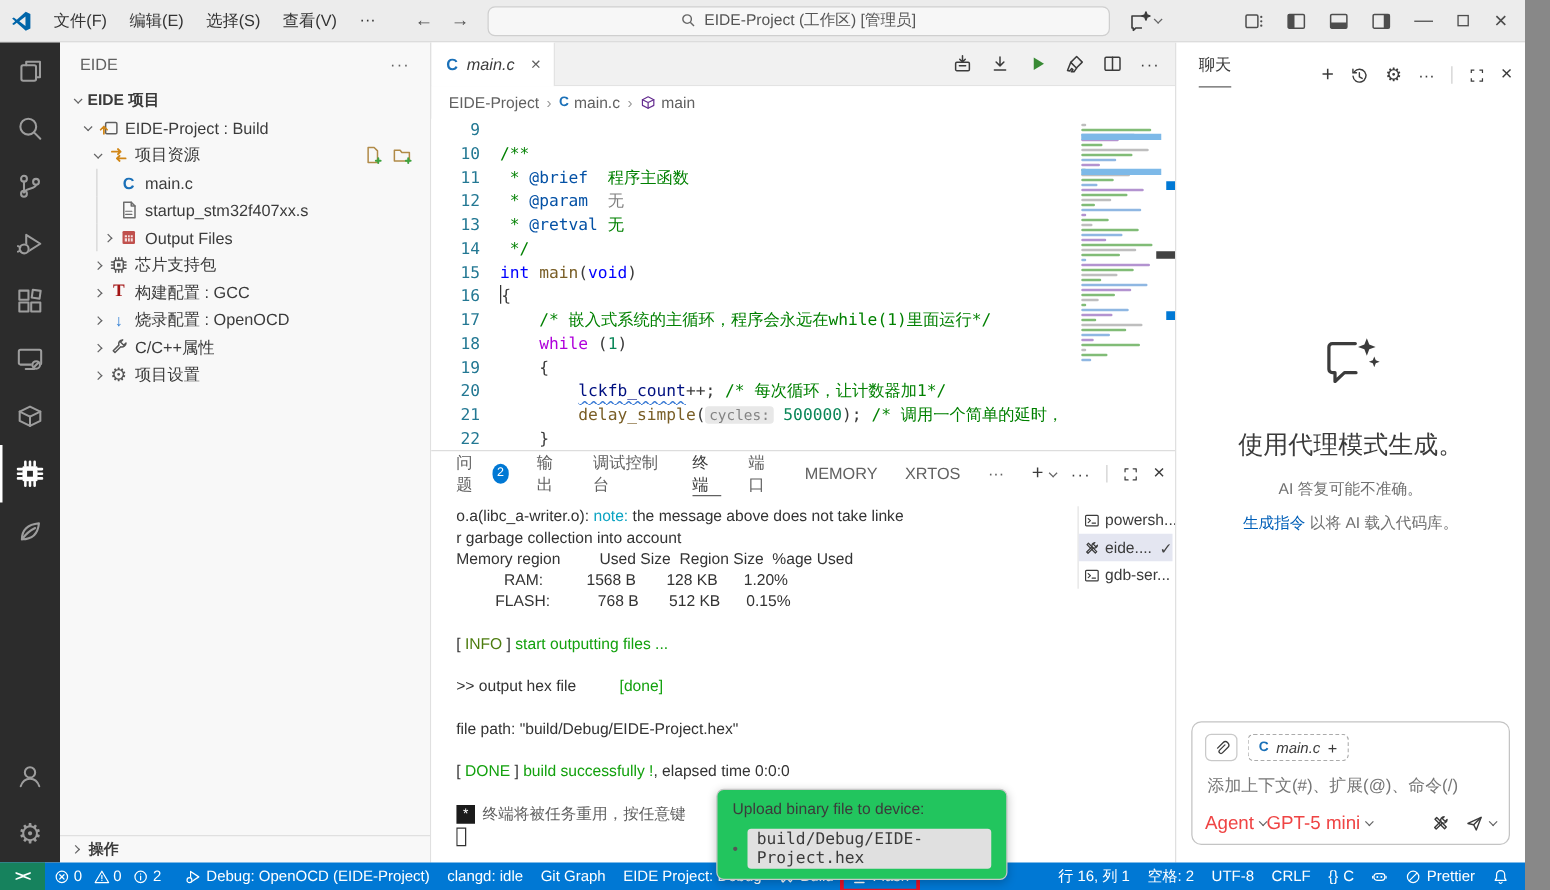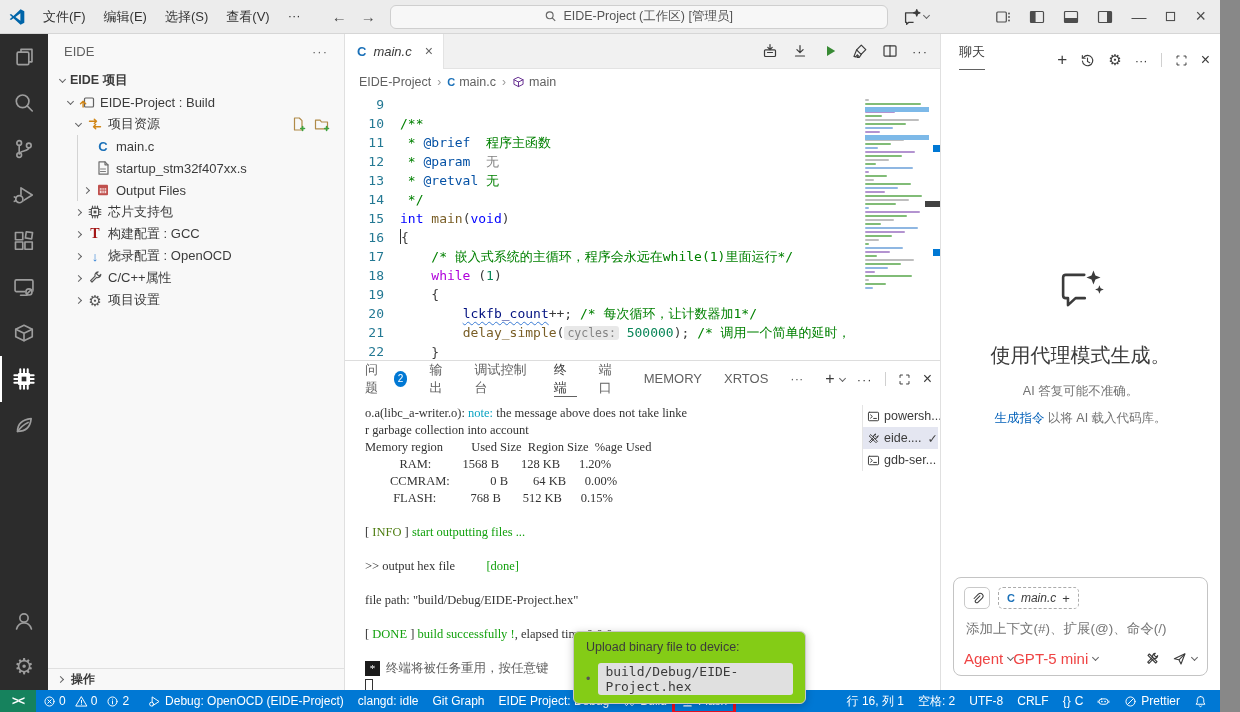--- a/index.html
+++ b/index.html
@@ -76,21 +76,21 @@
   .deco{position:absolute;}
 
   
   .panel{height:330px;border-top:1px solid #ddd;background:#fff;position:relative;}
   .ptabs{height:36px;display:flex;align-items:center;padding:0 8px 0 20px;color:#616161;}
   .ptab{display:flex;align-items:center;gap:6px;margin-right:22px;height:35px;border-bottom:1px solid transparent;}
   .ptab.active{color:#3b3b3b;border-bottom-color:#616161;}
   .pbadge{background:#0078d4;color:#fff;border-radius:50%;width:16px;height:16px;font-size:10px;display:flex;align-items:center;justify-content:center;}
   .ptools{margin-left:auto;display:flex;align-items:center;gap:12px;color:#3b3b3b;}
   .psep{width:1px;height:14px;background:#d0d0d0;}
-  .term{position:absolute;left:20px;top:44px;right:80px;bottom:0;font-family:Liberation Serif, serif;
+  .term{position:absolute;left:20px;top:44px;right:80px;bottom:0;font-family:Liberation Sans, sans-serif;
     font-size:12.5px;line-height:17px;color:#333;overflow:hidden;}
   .tl{white-space:pre;}
   .tt-note{color:#0aa3c2;} .tt-info{color:#4d7c0f;text-align:right;} .tt-ok{color:#13a10e;}
   .reuse{display:flex;align-items:flex-start;gap:6px;margin-top:17px;color:#5f5f5f;}
   .star{background:#1b1b1b;color:#fff;width:15px;height:15px;display:flex;align-items:center;justify-content:center;font-size:11px;margin-top:1px;}
   .blockcursor{width:8px;height:15px;border:1px solid #333;margin-top:2px;}
   .termlist{position:absolute;right:2px;top:44px;width:76px;font-size:12.5px;color:#3b3b3b;border-left:1px solid #e4e4e4;}
   .tli{height:22px;display:flex;align-items:center;gap:4px;padding:0 4px;white-space:nowrap;}
   .tli.sel{background:#e4e6f1;}
   .tli .chk{color:#424242;margin-left:2px;}
@@ -117,21 +117,21 @@
   
   .statusbar{position:absolute;left:0;right:0;bottom:0;height:22px;background:#0078d4;color:#fff;
     display:flex;align-items:center;font-size:12px;z-index:20;}
   .sb-remote{background:#16825d;height:22px;width:36px;display:flex;align-items:center;justify-content:center;font-weight:700;letter-spacing:-1px;}
   .sbi{display:flex;align-items:center;gap:4px;padding:0 7px;height:22px;white-space:nowrap;}
   .sbi .pp{display:flex;align-items:center;gap:3px;margin-right:5px;}
   .sb-rightgrp{margin-left:auto;display:flex;align-items:center;padding-right:6px;}
   .hl-red{outline:3px solid #e81123;outline-offset:-1px;}
 
   
-  .tooltip{position:absolute;left:573px;top:631px;width:233px;background:#84cc16;border:1px solid #c8c8c8;
+  .tooltip{position:absolute;left:573px;top:631px;width:233px;background:#22c55e;border:1px solid #c8c8c8;
     border-radius:6px;box-shadow:0 2px 8px rgba(0,0,0,.22);z-index:30;padding:8px 12px;color:#3b3b3b;font-size:12.5px;}
   .tt-row{display:flex;align-items:center;gap:8px;margin-top:9px;color:#555;}
   .tt-chip{background:#e0e0e0;border-radius:3px;padding:1px 7px;font-family:"DejaVu Sans Mono",monospace;font-size:13px;color:#3b3b3b;}
 </style>
 </head>
 <body>
 
 <div class="window">
 
   <div class="titlebar">
@@ -635,21 +635,20 @@
                 </svg>
               </div>
               <div><span style="font-size:16px">×</span></div>
             </div>
           </div>
         <div class="term" id="term">
             <div class="tl"><span>o.a(libc_a-writer.o): </span><span class="tt-note">note:</span><span> the message above does not take linke</span></div>
             <div class="tl"><span>r garbage collection into account</span></div>
             <div class="tl"><span>Memory region         Used Size  Region Size  %age Used</span></div>
             <div class="tl"><span>           RAM:          1568 B       128 KB      1.20%</span></div>
-            <div class="tl"><span>        CCMRAM:             0 B        64 KB      0.00%</span></div>
             <div class="tl"><span>         FLASH:           768 B       512 KB      0.15%</span></div>
             <div class="tl">&nbsp;</div>
             <div class="tl"><span>[ </span><span class="tt-info">INFO</span><span> ] </span><span class="tt-ok">start outputting files ...</span></div>
             <div class="tl">&nbsp;</div>
             <div class="tl"><span>&gt;&gt; output hex file          </span><span class="tt-ok">[done]</span></div>
             <div class="tl">&nbsp;</div>
             <div class="tl"><span>file path: "build/Debug/EIDE-Project.hex"</span></div>
             <div class="tl">&nbsp;</div>
             <div class="tl"><span>[ </span><span class="tt-ok">DONE</span><span> ] </span><span class="tt-ok">build successfully !</span><span>, elapsed time 0:0:0</span></div>
             <div class="reuse">

